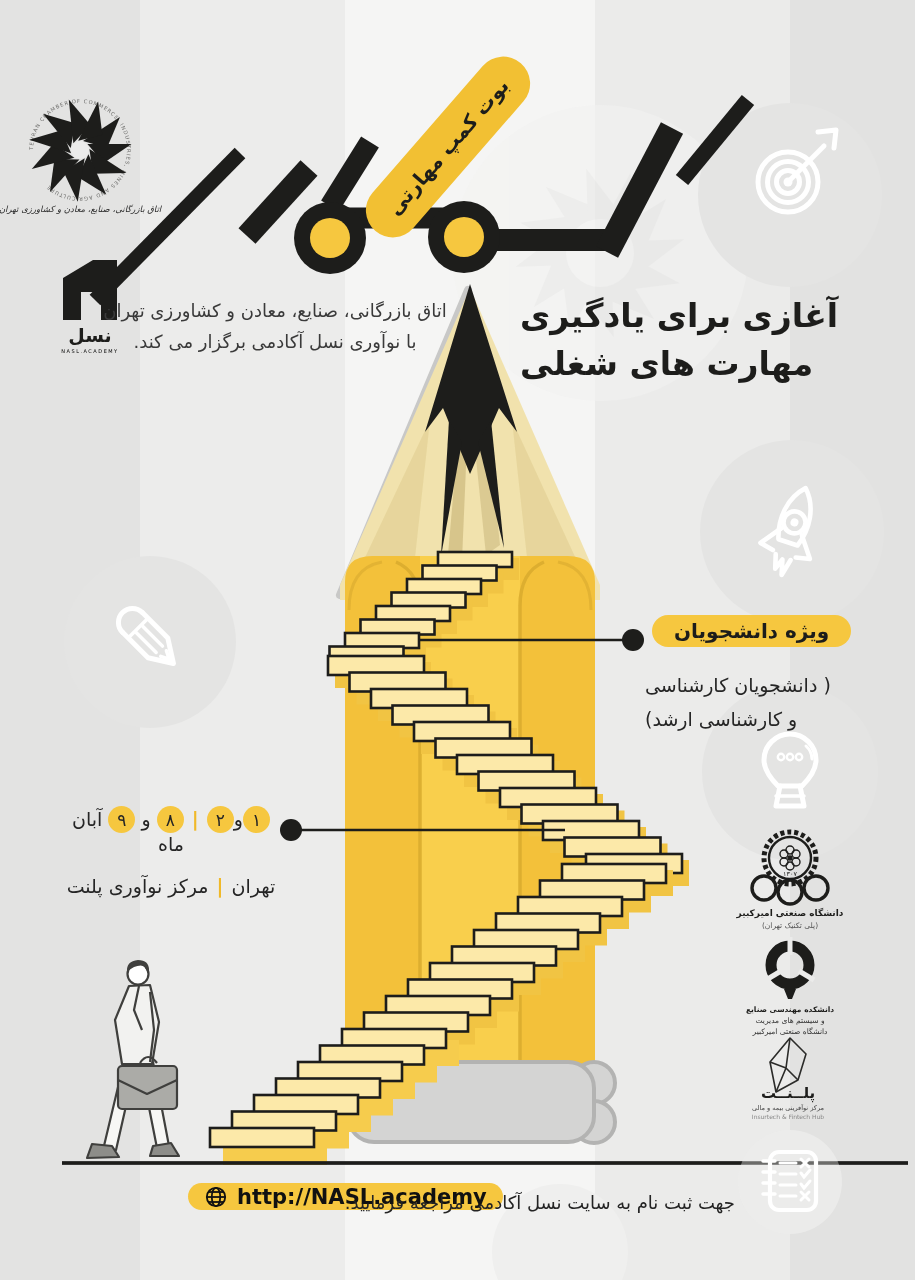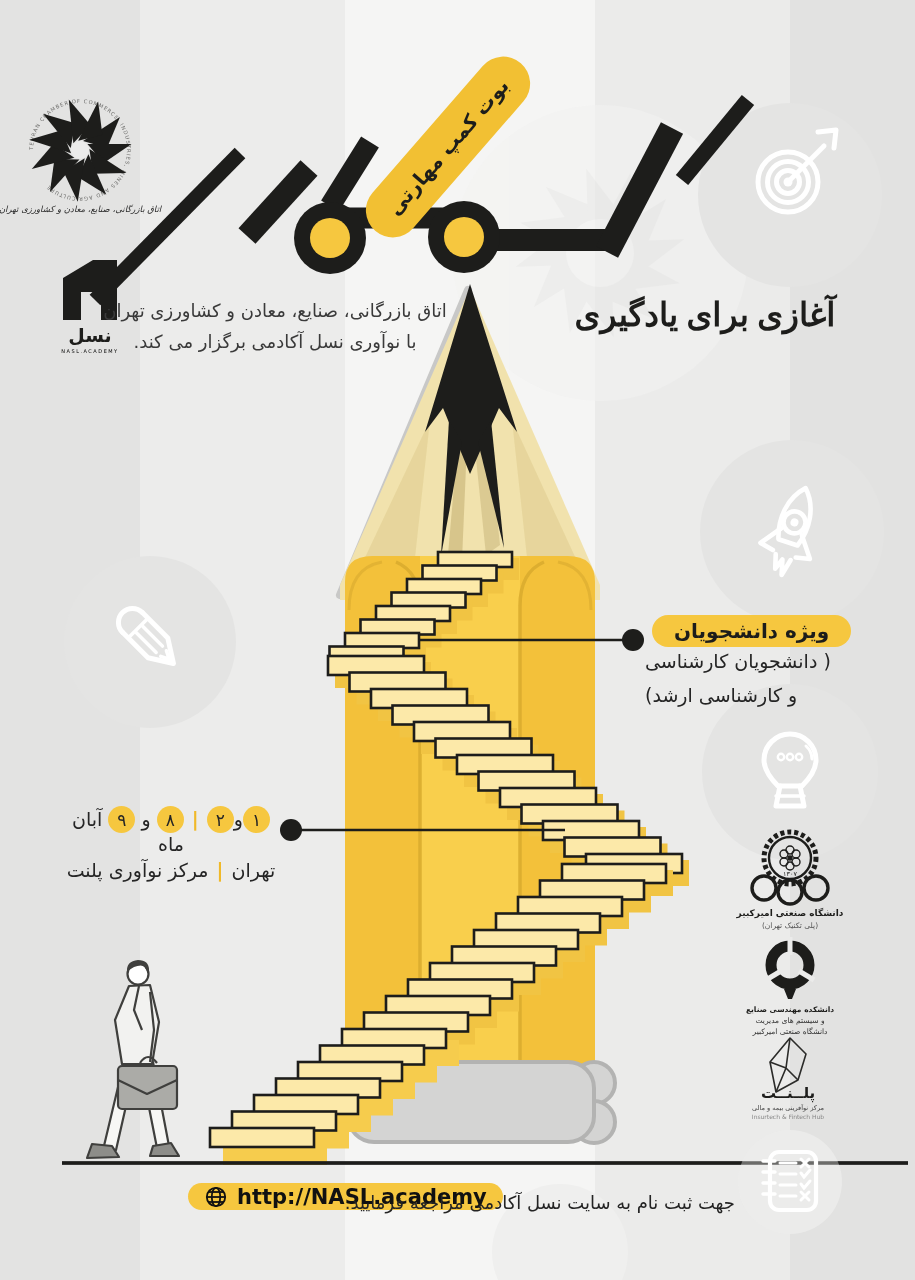--- a/index.html
+++ b/index.html
@@ -9,28 +9,28 @@
   .svg-layer{position:absolute;left:0;top:0;z-index:2;}
   .txt{position:absolute;z-index:3;}
   .rtl{direction:rtl;}
   .sr{position:absolute;opacity:0;pointer-events:none;font-size:2px;z-index:1;}
 
   .ribbon{left:337px;top:120px;width:222px;height:54px;border-radius:27px;
           background:#F2C033;transform:rotate(-49deg);display:flex;align-items:center;
           justify-content:center;font-size:20px;font-weight:bold;}
   .organizer{left:95px;top:296px;width:360px;text-align:center;font-size:18px;
              line-height:1.72;color:#3a3a3a;}
-  .headline{left:520px;top:292px;width:370px;text-align:center;font-size:33px;
-            font-weight:bold;line-height:1.45;letter-spacing:-0.5px;font-family:Liberation Serif, serif;}
+  .headline{left:520px;top:292px;width:370px;text-align:left;font-size:33px;
+            font-weight:bold;line-height:1.45;letter-spacing:-0.5px;}
   .badge{left:652px;top:615px;background:#F6C73F;border-radius:23px;padding:4px 22px;
          font-size:20px;font-weight:bold;}
-  .students-detail{left:645px;top:644px;width:265px;font-size:19px;line-height:1.8;
+  .students-detail{left:645px;top:668px;width:265px;font-size:19px;line-height:1.8;
                    text-align:left;color:#252525;}
   .schedule{left:62px;top:806px;width:218px;text-align:center;font-size:19px;color:#252525;}
-  .schedule .row2{margin-top:4px;}
+  .schedule .row2{margin-top:20px;}
   .daycircle{display:inline-flex;width:27px;height:27px;border-radius:50%;
              background:#F6C73F;align-items:center;justify-content:center;font-size:17px;}
   .ysep{color:#F0B929;font-weight:bold;padding:0 2px;}
   .url-pill{left:188px;top:1183px;height:27px;border-radius:21px;background:#F6C73F;
             display:flex;align-items:center;gap:9px;padding:0 16px;font-size:21px;
             font-weight:bold;direction:ltr;color:#111;cursor:pointer;}
   .footer-note{left:428px;top:1192px;width:307px;text-align:center;font-size:18px;
                color:#242424;white-space:nowrap;}
 </style>
 </head>
@@ -360,20 +360,21 @@
 
   <div class="txt ribbon rtl">بوت کمپ مهارتی</div>
 
   <div class="txt organizer rtl">
     <div>اتاق بازرگانی، صنایع، معادن و کشاورزی تهران</div>
     <div>با نوآوری نسل آکادمی برگزار می کند.</div>
   </div>
 
   <div class="txt headline rtl">
     <div>آغازی برای یادگیری</div>
+    <div>مهارت های شغلی</div>
   </div>
 
   <div class="txt badge rtl">ویژه دانشجویان</div>
   <div class="txt students-detail rtl">
     <div>( دانشجویان کارشناسی</div>
     <div>و کارشناسی ارشد)</div>
   </div>
 
   <div class="txt schedule rtl">
     <div>

